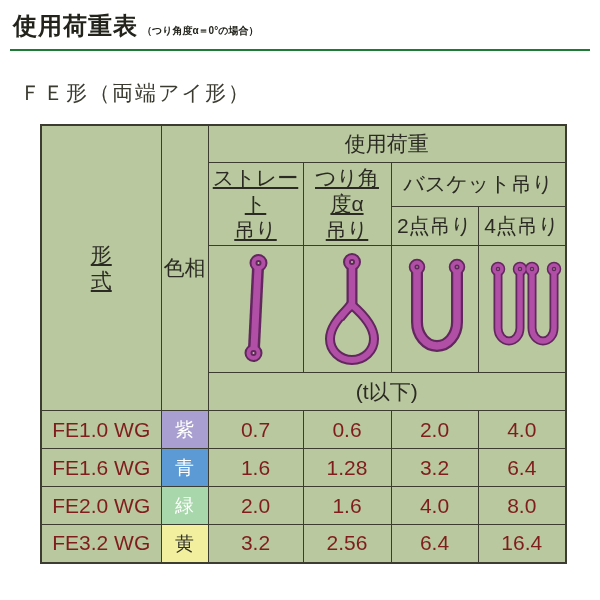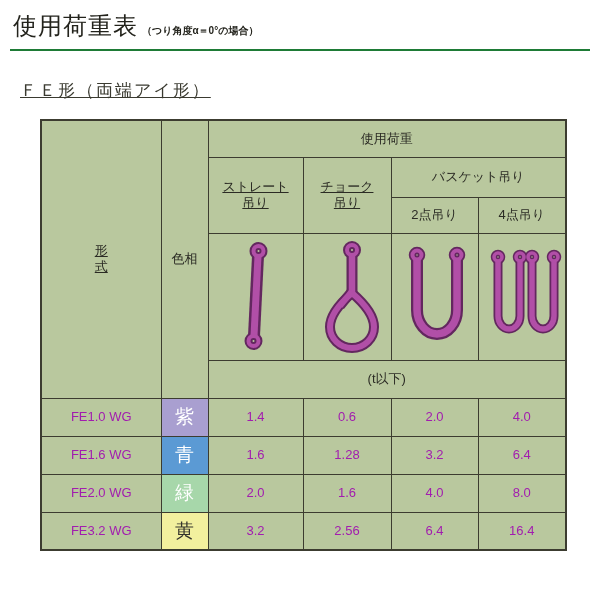--- a/index.html
+++ b/index.html
@@ -21,74 +21,73 @@
   .title-wrap{
     margin:8px 10px 0 10px;
     padding:2px 0 7px 3px;
     border-bottom:2px solid var(--accent-rule,#1e7b36);
     display:flex;
     align-items:baseline;
     white-space:nowrap;
   }
   .page-title{
     font-size:24px;
-    font-weight:normal;
+    font-weight:bold;
     letter-spacing:1px;
     color:#23231c;
   }
   .page-title-note{
     font-size:10px;
     font-weight:bold;
     margin-left:4px;
     color:#23231c;
   }
   .subtitle{
     margin:28px 0 0 20px;
-    font-size:17px;
+    font-size:21px;
     letter-spacing:2px;
     color:#3a3a30;
-    text-decoration:underline;
   }
   table.spec{
     margin:17px 0 0 40px;
     border-collapse:collapse;
     table-layout:fixed;
     width:525px;
   }
   table.spec,
   table.spec th,
   table.spec td{
     border:1px solid var(--border,#3c3c30);
   }
   table.spec{border-width:2px;}
   table.spec th,
   table.spec td{
     font-weight:normal;
     text-align:center;
     vertical-align:middle;
     background:var(--table-bg,#b9c89e);
-    font-size:13px;
+    font-size:21px;
     line-height:1.25;
     padding:2px;
     overflow:hidden;
   }
   .pre{white-space:pre-line;text-decoration:underline;}
   .r-load{height:37px;}
   .r-types{height:40px;}
   .r-sub{height:36px;}
   .r-icons{height:127px;}
   .r-unit{height:38px;}
   .r-data{height:38px;}
   th.model-head{font-size:18px;line-height:1.55;}
   th.hue-head{font-size:18px;}
   .r-unit td{font-size:17px;}
   .r-data td{
     background:#ffffff;
     font-size:19px;
-    color:#a21caf;
+    color:#7f1d1d;
   }
   .r-data td.hue-cell{font-size:19px;}
   .icon-cell svg{display:block;margin:0 auto;}
   .sk-d{stroke:var(--sling-outline,#63275f);fill:none;}
   .sk-m{stroke:var(--sling,#b14fa7);fill:none;}
 </style>
 </head>
 <body>
 
 <div class="title-wrap">
@@ -110,21 +109,21 @@
   <tbody>
       <tr class="r-load">
     <th rowspan="5" class="model-head pre">形
 式</th>
     <th rowspan="5" class="hue-head">色相</th>
     <th colspan="4">使用荷重</th>
   </tr>
   <tr class="r-types">
     <th rowspan="2" class="pre">ストレート
 吊り</th>
-    <th rowspan="2" class="pre">チョーク
+    <th rowspan="2" class="pre">つり角度α
 吊り</th>
     <th colspan="2">バスケット吊り</th>
   </tr>
   <tr class="r-sub">
     <th>2点吊り</th>
     <th>4点吊り</th>
   </tr>
   <tr class="r-icons">
     <td class="icon-cell">
       <svg width="88" height="118" viewBox="0 0 88 118" aria-hidden="true">
@@ -174,21 +173,21 @@
         <circle class="sk-m" stroke-width="3.5" cx="73" cy="19" r="4"></circle>
       </svg>
     </td>
   </tr>
   <tr class="r-unit">
     <td colspan="4">(t以下)</td>
   </tr>
   <tr class="r-data">
     <td>FE1.0 WG</td>
     <td class="hue-cell" style="background: rgb(169, 159, 208); color: rgb(255, 255, 255);">紫</td>
-    <td>1.4</td>
+    <td>0.7</td>
     <td>0.6</td>
     <td>2.0</td>
     <td>4.0</td>
   </tr>
   <tr class="r-data">
     <td>FE1.6 WG</td>
     <td class="hue-cell" style="background: rgb(91, 154, 212); color: rgb(255, 255, 255);">青</td>
     <td>1.6</td>
     <td>1.28</td>
     <td>3.2</td>

